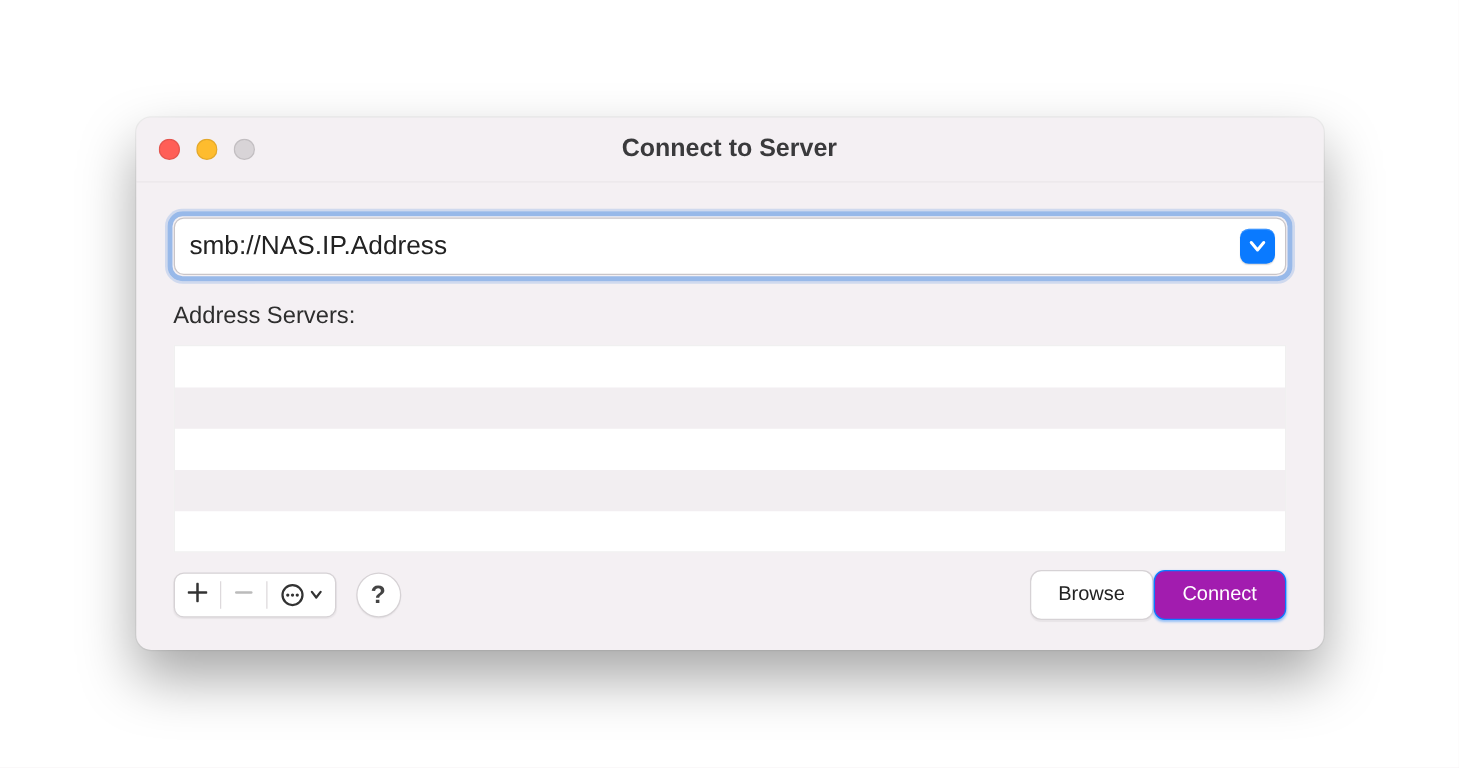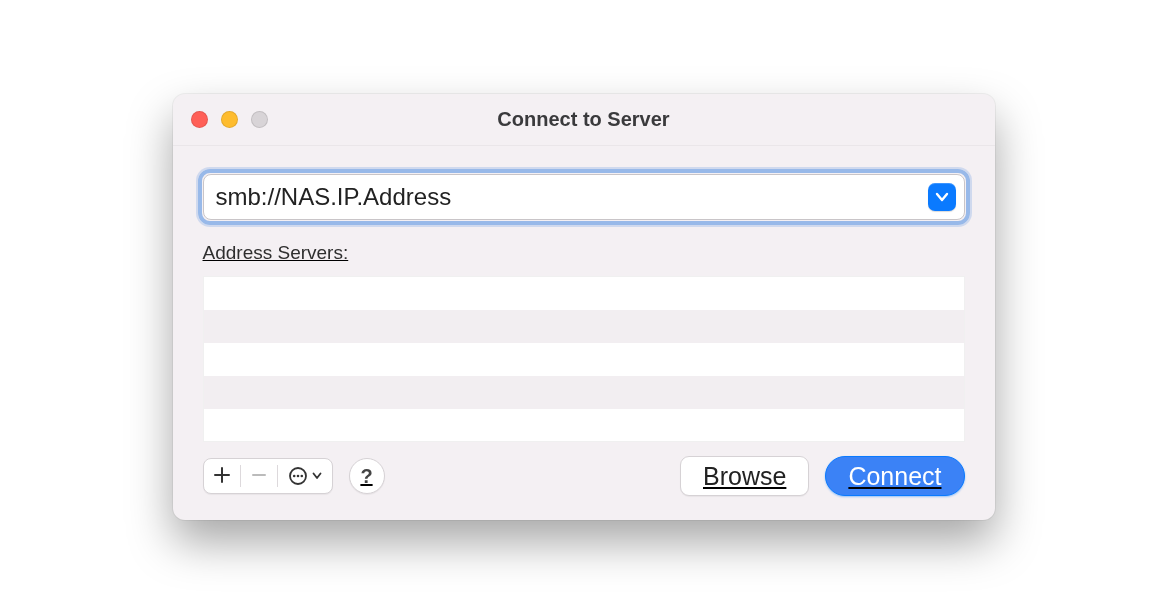--- a/index.html
+++ b/index.html
@@ -6,26 +6,25 @@
     body {
       font-family: -apple-system, BlinkMacSystemFont, "Helvetica Neue", Helvetica, Arial, sans-serif;
       background: #fff;
       width: 1167px;
       height: 614px;
       display: flex;
       align-items: center;
       justify-content: center;
     }
     .window {
-      width: 822px;
+      width: 950px;
       background: #f4f0f3;
       border-radius: 12px;
       box-shadow: 0 22px 45px rgba(0,0,0,0.35), 0 0 0 1px rgba(0,0,0,0.05);
       overflow: hidden;
-      text-decoration: underline;
     }
     .titlebar {
       height: 52px;
       display: flex;
       align-items: center;
       position: relative;
       padding: 0 18px;
       border-bottom: 1px solid rgba(0,0,0,0.04);
     }
     .traffic-lights {
@@ -60,21 +59,21 @@
       border: 4px solid #98b9e9;
       pointer-events: none;
       box-shadow: 0 0 0 2px rgba(123,167,230,0.3);
     }
     .address-input {
       width: 100%;
       height: 46px;
       border-radius: 8px;
       border: 1px solid #c9c5c8;
       background: #fff;
-      font-size: 24px;
+      font-size: 21px;
       padding: 0 46px 0 12px;
       outline: none;
       color: #222;
     }
     .dropdown-chip {
       position: absolute;
       right: 9px;
       top: 50%;
       transform: translateY(-50%);
       width: 28px; height: 28px;
@@ -142,35 +141,34 @@
       display: flex; align-items: center; justify-content: center;
       font-size: 20px; font-weight: 600; color: #444;
       cursor: pointer;
       box-shadow: 0 1px 1px rgba(0,0,0,0.05);
     }
     .spacer { flex: 1; }
     .btn {
       height: 40px;
       padding: 0 22px;
       border-radius: 9px;
-      font-size: 25px;
+      font-size: 16px;
       cursor: pointer;
       border: 1px solid #d6d2d5;
       background: #fff;
       color: #222;
       box-shadow: 0 1px 1px rgba(0,0,0,0.05);
     }
     .btn.primary {
-      background: #3b82f6;
+      background: #a21caf;
       border-color: #0a7aff;
       color: #fff;
-      margin-left: 16px;
+      margin-left: 0;
       font-weight: 500;
       box-shadow: 0 1px 2px rgba(10,122,255,0.4);
-      border-radius: 20px;
     }
   </style>
 </head>
 <body>
 
 <div class="window">
   <div class="titlebar">
     <div class="traffic-lights">
       <div class="dot red"></div>
       <div class="dot yellow"></div>

